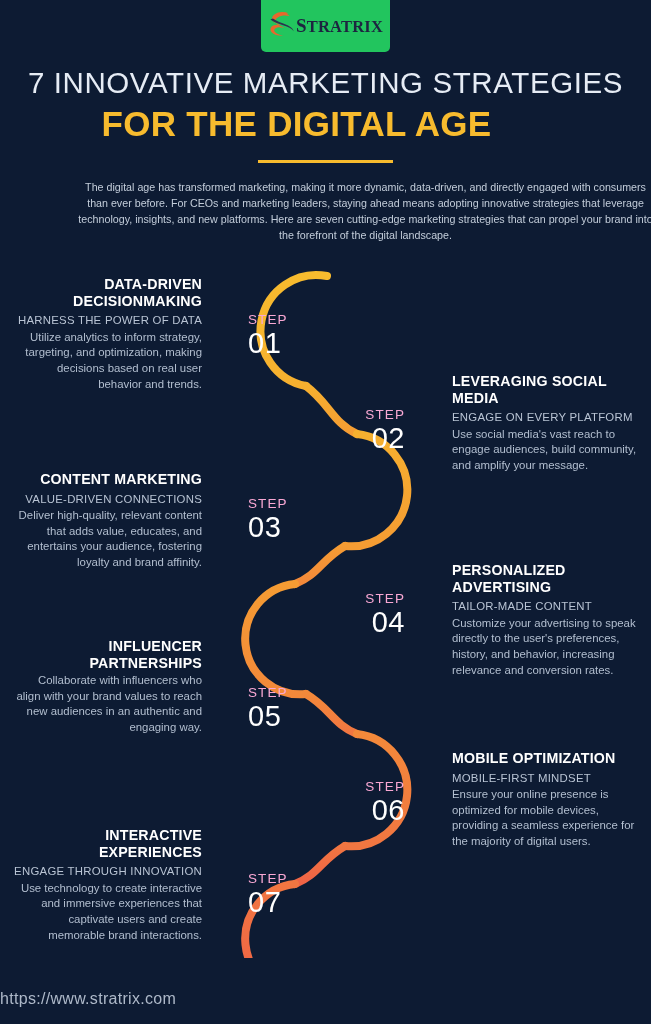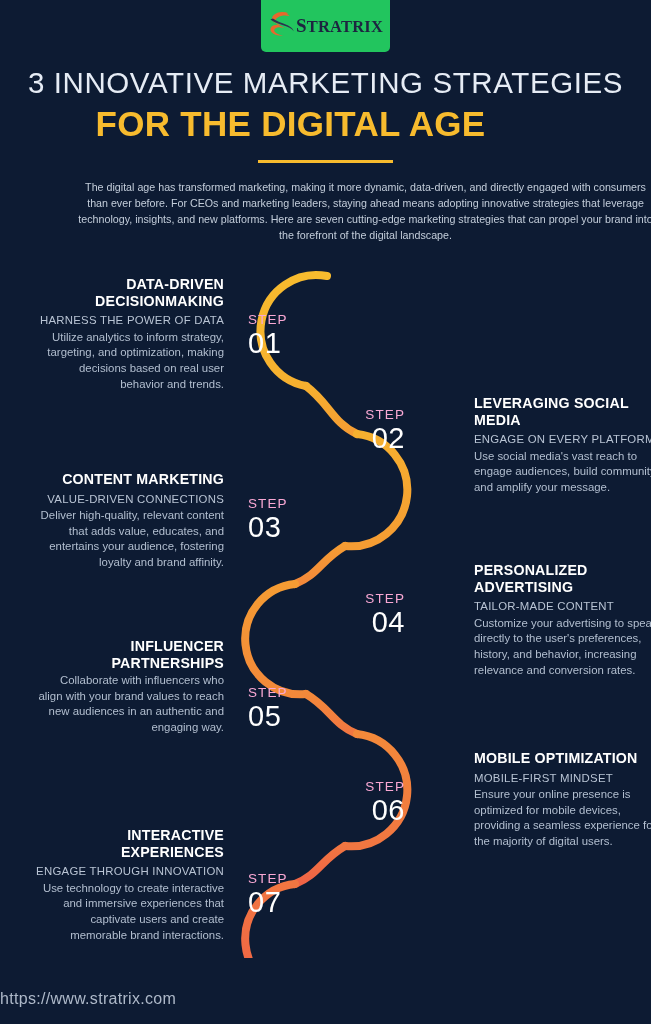--- a/index.html
+++ b/index.html
@@ -48,21 +48,21 @@
     left:0; top:66px; width:651px;
     text-align:center;
     font-size:29.5px;
     font-weight:300;
     letter-spacing:.6px;
     color:#e6ecf5;
     white-space:nowrap;
   }
   .title-line2 {
     position:absolute;
-    left:9px; top:104px; width:563px;
+    left:15px; top:104px; width:563px;
     text-align:center;
     font-size:35px;
     font-weight:700;
     letter-spacing:.3px;
     color:#f7bb2e;
     white-space:nowrap;
   }
   .title-divider {
     position:absolute;
     left:258px; top:160px;
@@ -104,21 +104,21 @@
     font-size:29px;
     font-weight:300;
     letter-spacing:.5px;
     line-height:1.16;
     color:#ffffff;
   }
   .sn-left  { text-align:left; }
   .sn-right { text-align:right; }
 
   
-  .block { position:absolute; width:190px;margin-left:22px; }
+  .block { position:absolute; width:190px; }
   .block.left  { left:12px;  text-align:right; }
   .block.right { left:452px; text-align:left; }
 
   .b-title {
     font-size:14.2px;
     font-weight:700;
     line-height:16.6px;
     letter-spacing:.2px;
     color:#ffffff;
   }
@@ -154,21 +154,21 @@
 <div id="infographic">
 
   <div class="logo-card">
     <svg class="logo-mark" viewBox="0 0 26 32">
       <path d="M20.5 3.2C16 1.2 10 1.6 6.4 4.4 3 7 3.4 10.7 7 12.6c2 1 4.4 1.5 6.3 2.4-2.6-.4-5.6-.6-8 .5-3 1.4-3.8 4.6-1.4 6.9 2.6 2.6 7.4 3.7 11.6 3.2-3.6-.4-7-1.7-8.6-3.6-1.4-1.7-.6-3.6 1.7-4.3 2.4-.8 5.4-.5 8 .1-2.3-1.2-5-2-7.1-3.4-3.1-2-3-5 .2-7 3.2-2 8-2.3 11.8-1.3-.7-1-1.8-1.8-3-2.3z" fill="#e8672c"></path>
       <path d="M2.4 9.6C6.2 12.4 11 14.1 15.8 15.6c4 1.3 8 2.8 9.9 5.6-.6-3-3.8-5-7.4-6.5-4.6-2-9.8-3.4-13.4-6.2-.9.3-1.7.7-2.5 1.1z" fill="#2b3350"></path>
     </svg>
     <div class="logo-word"><span class="cap">S</span><span>TRATRIX</span></div>
   </div>
 
-  <div class="title-line1">3 INNOVATIVE MARKETING STRATEGIES</div>
+  <div class="title-line1">7 INNOVATIVE MARKETING STRATEGIES</div>
   <div class="title-line2">FOR THE DIGITAL AGE</div>
   <div class="title-divider"></div>
 
   <p class="intro">The digital age has transformed marketing, making it more dynamic, data-driven, and directly engaged with consumers than ever before. For CEOs and marketing leaders, staying ahead means adopting innovative strategies that leverage technology, insights, and new platforms. Here are seven cutting-edge marketing strategies that can propel your brand into the forefront of the digital landscape.</p>
 
   <svg id="snake" viewBox="0 0 235 690">
     <defs>
       <linearGradient id="g1" x1="0" y1="0" x2="0" y2="1">
         <stop offset="0" stop-color="#f7bb2e"></stop>
           <stop offset="1" stop-color="#f6b02f"></stop>
@@ -256,21 +256,21 @@
     <span class="w">STEP</span>
     <span class="n">07</span>
   </div>
 
   <div class="block left" style="top:276px;">
     <div class="b-title">DATA-DRIVEN DECISIONMAKING</div>
     <div class="b-sub">HARNESS THE POWER OF DATA</div>
     <div class="b-body">Utilize analytics to inform strategy, targeting, and optimization, making decisions based on real user behavior and trends.</div>
   </div>
 
-  <div class="block right" style="top:395px;">
+  <div class="block right" style="top:373px;">
     <div class="b-title">LEVERAGING SOCIAL MEDIA</div>
     <div class="b-sub">ENGAGE ON EVERY PLATFORM</div>
     <div class="b-body">Use social media's vast reach to engage audiences, build community, and amplify your message.</div>
   </div>
 
   <div class="block left" style="top:471px;">
     <div class="b-title">CONTENT MARKETING</div>
     <div class="b-sub">VALUE-DRIVEN CONNECTIONS</div>
     <div class="b-body">Deliver high-quality, relevant content that adds value, educates, and entertains your audience, fostering loyalty and brand affinity.</div>
   </div>

